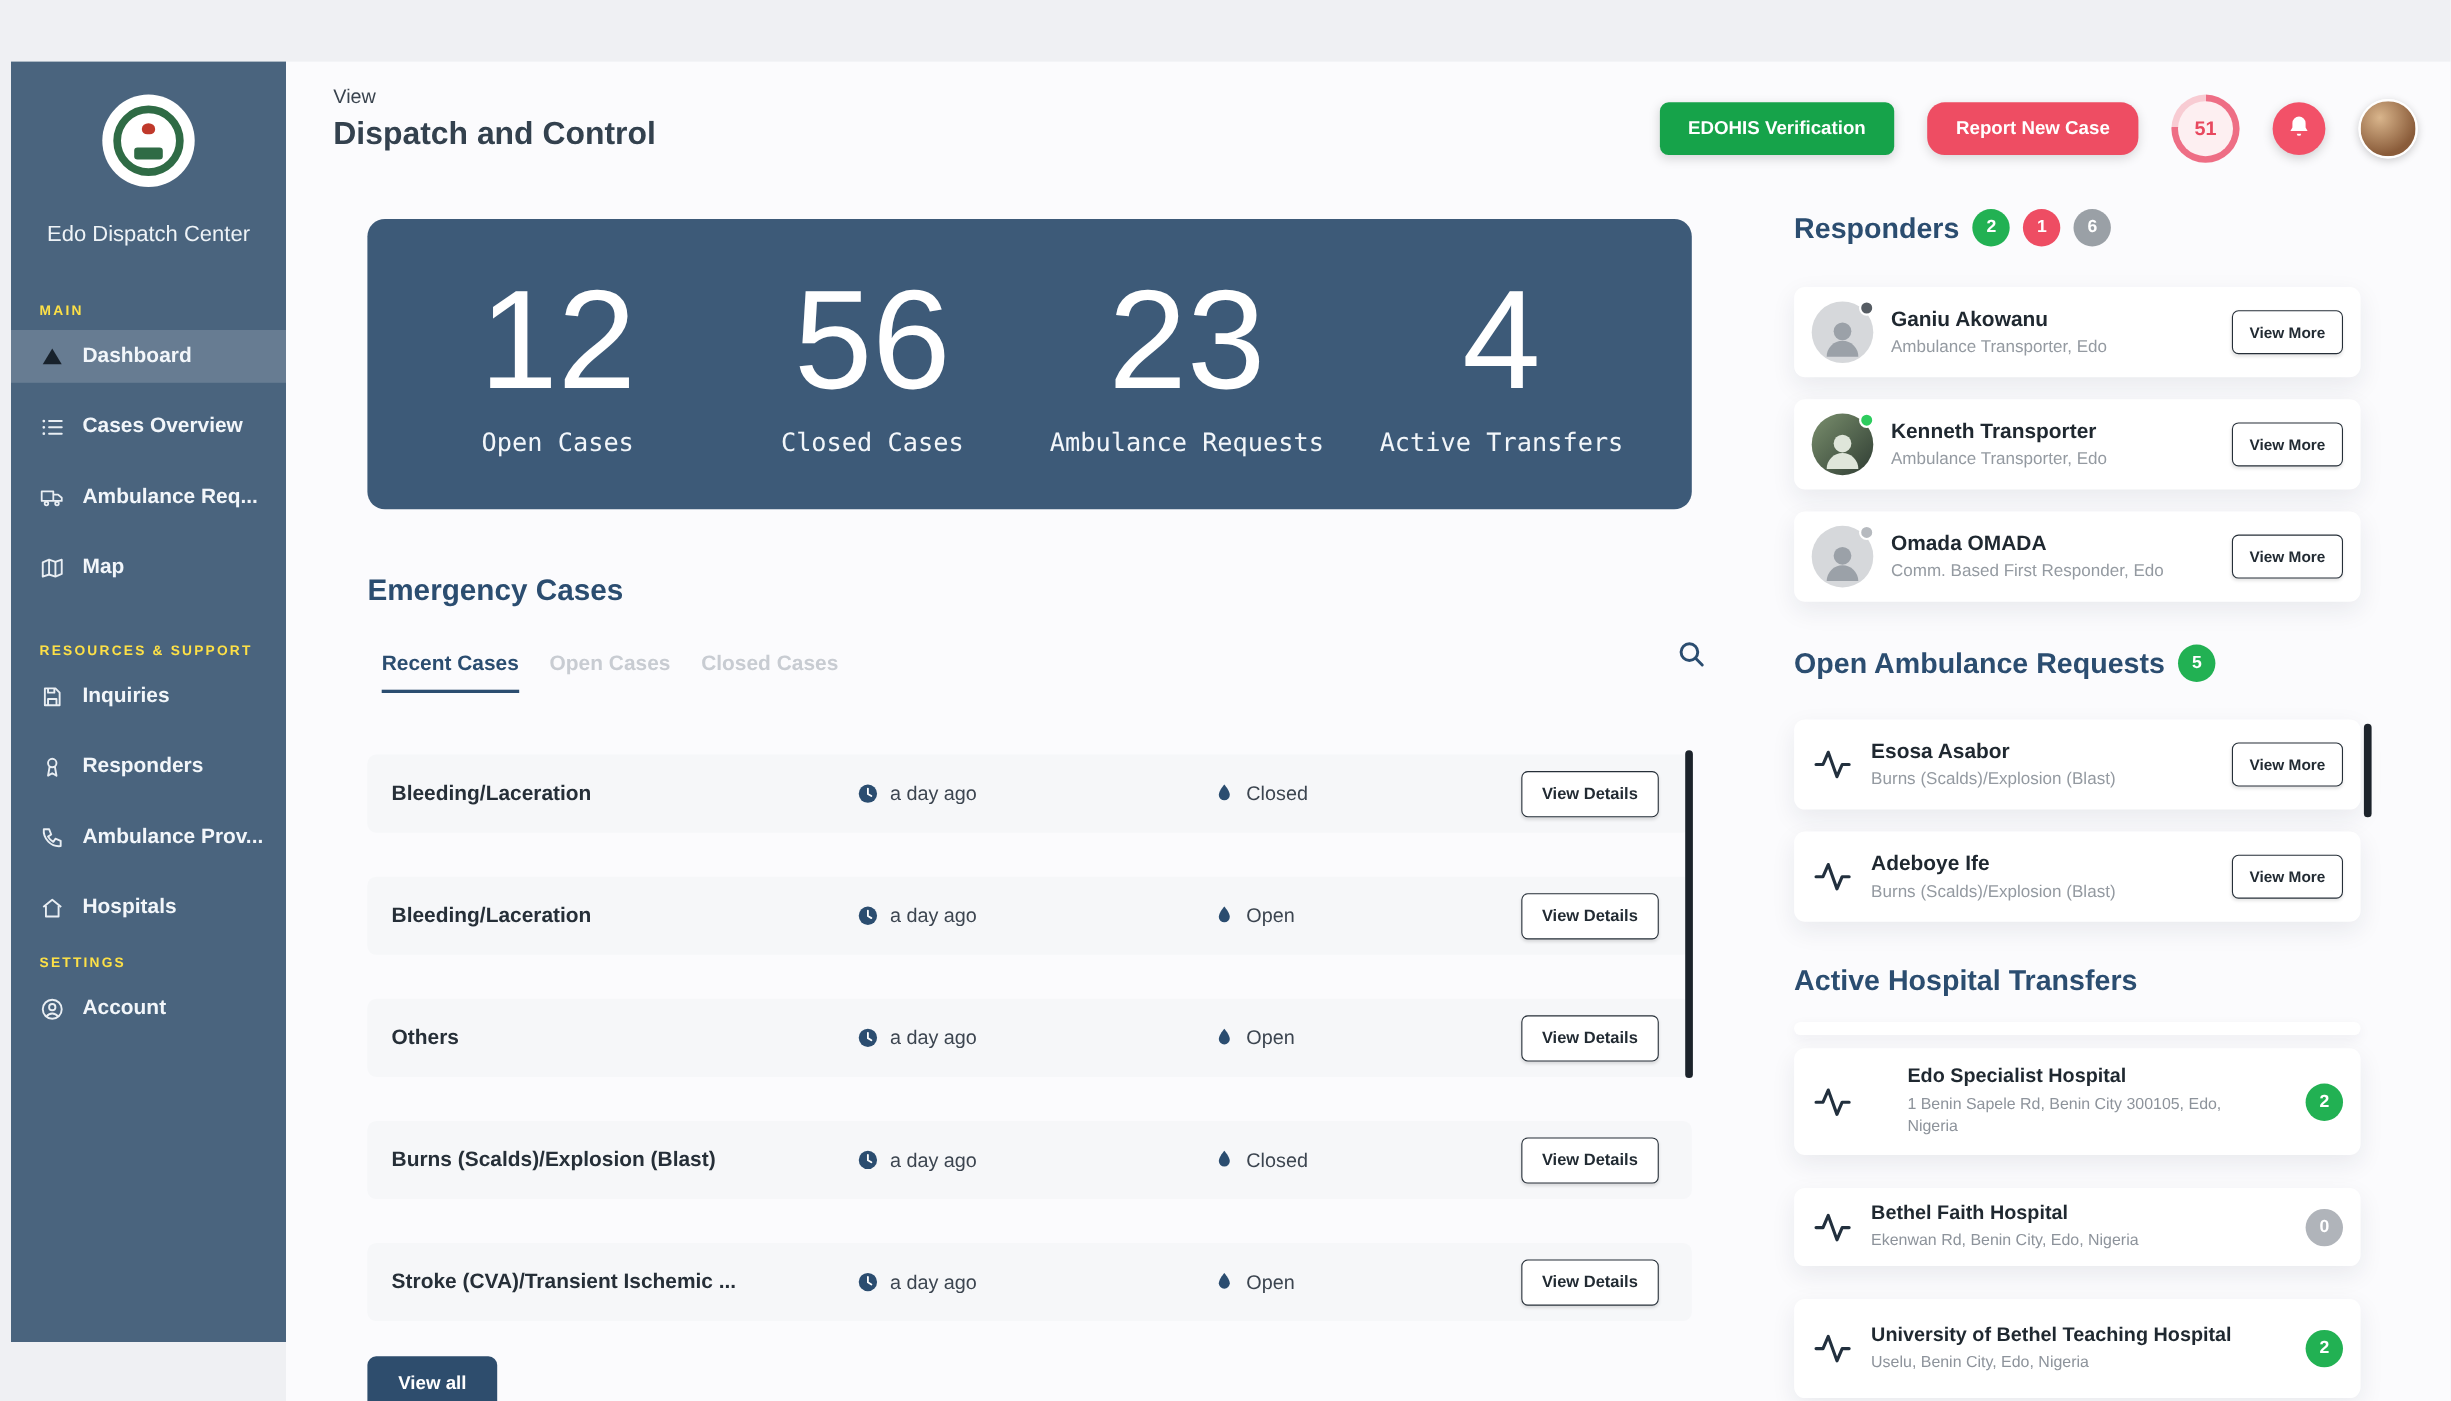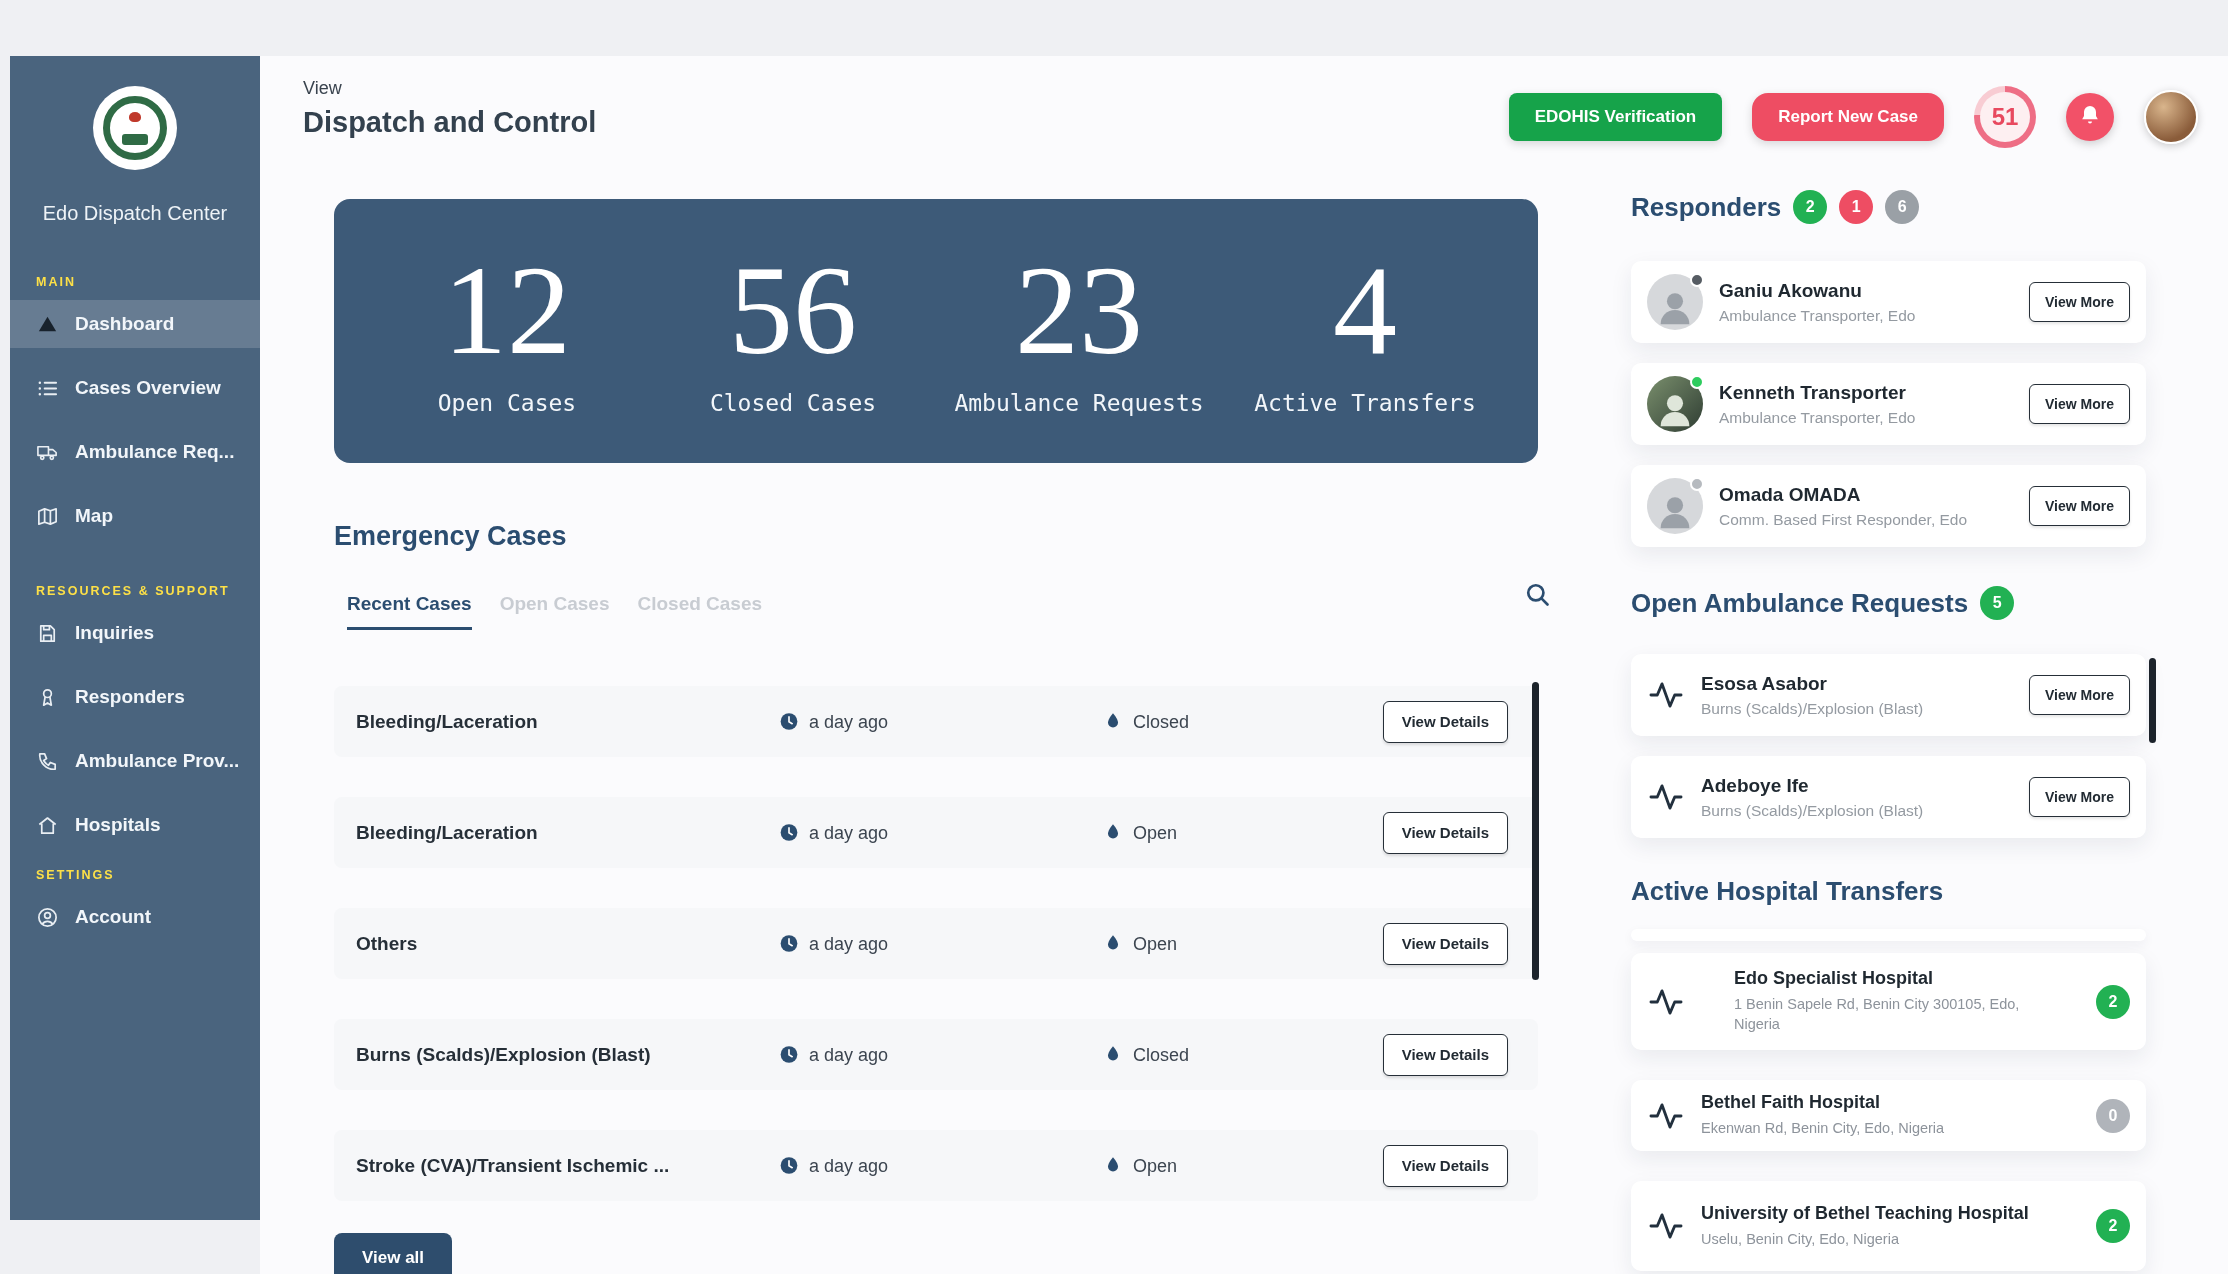--- a/index.html
+++ b/index.html
@@ -49,35 +49,35 @@
     border: none; border-radius: 8px; height: 48px; padding: 0 26px; cursor: pointer;
     box-shadow: 0 3px 10px rgba(0,0,0,0.15); font-family: inherit; }
   .btn-red { background: #ee4d63; color: #fff; font-size: 17px; font-weight: bold;
     border: none; border-radius: 16px; height: 48px; padding: 0 26px; cursor: pointer;
     box-shadow: 0 3px 10px rgba(0,0,0,0.15); font-family: inherit; }
   .notif-ring { width: 62px; height: 62px; border-radius: 50%;
     background: conic-gradient(#ee6e85 0 76%, #f8ccd3 76% 100%);
     display: flex; align-items: center; justify-content: center; cursor: pointer; }
   .notif-ring-inner { width: 50px; height: 50px; border-radius: 50%; background: #fdeff1;
     display: flex; align-items: center; justify-content: center;
-    color: #e8495f; font-size: 24px; font-weight: bold; }
+    color: #e8495f; font-size: 18px; font-weight: bold; }
   .bell-btn { width: 48px; height: 48px; border-radius: 50%; background: #f25168;
     display: flex; align-items: center; justify-content: center; cursor: pointer;
     box-shadow: 0 3px 10px rgba(0,0,0,0.18); }
   .bell-btn svg { width: 24px; height: 24px; }
   .user-avatar { width: 54px; height: 54px; border-radius: 50%; cursor: pointer;
     background: radial-gradient(circle at 35% 30%, #d9b58c, #8a5c3a 70%);
     border: 2px solid #fff; box-shadow: 0 2px 8px rgba(0,0,0,0.2); }
 
   
   .stats-card { position: absolute; left: 74px; top: 143px; width: 1204px; height: 264px;
     background: #3d5a78; border-radius: 16px; display: flex; align-items: center;
     padding: 0 30px; }
   .stat-col { flex: 1 1 0; display: flex; flex-direction: column; align-items: center; }
-  .stat-value { font-family: Liberation Serif, serif; font-size: 128px; line-height: 1;
+  .stat-value { font-family: Liberation Sans, sans-serif; font-size: 128px; line-height: 1;
     font-weight: 500; color: #fff; }
   .stat-label { font-family: "DejaVu Sans Mono", monospace; font-size: 23px; color: #f2f6fa; margin-top: 16px; }
 
   
   .section-heading { font-size: 27px; font-weight: bold; color: #2b4d70; }
   .ec-heading { position: absolute; left: 74px; top: 465px; }
   .tabs { position: absolute; left: 87px; top: 537px; display: flex; gap: 28px; }
   .tab { font-size: 19px; font-weight: 600; color: #c8ccd2; padding-bottom: 12px; cursor: pointer; }
   .tab.active { color: #2b4d70; border-bottom: 3px solid #2b4d70; }
   .search-btn { position: absolute; left: 1263px; top: 524px; width: 28px; height: 28px; cursor: pointer; }

